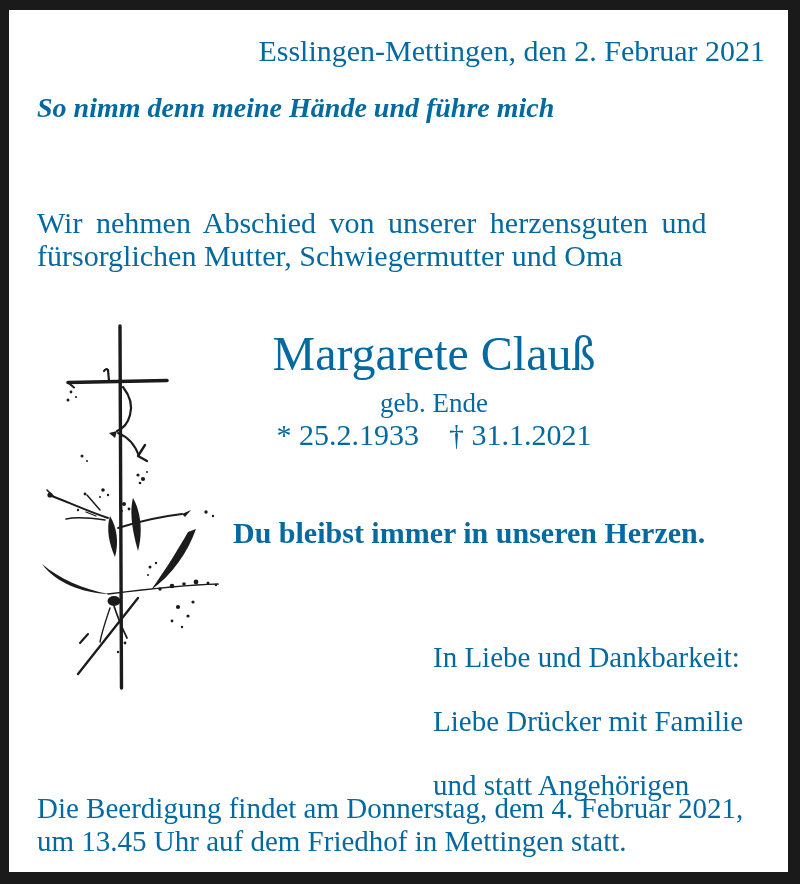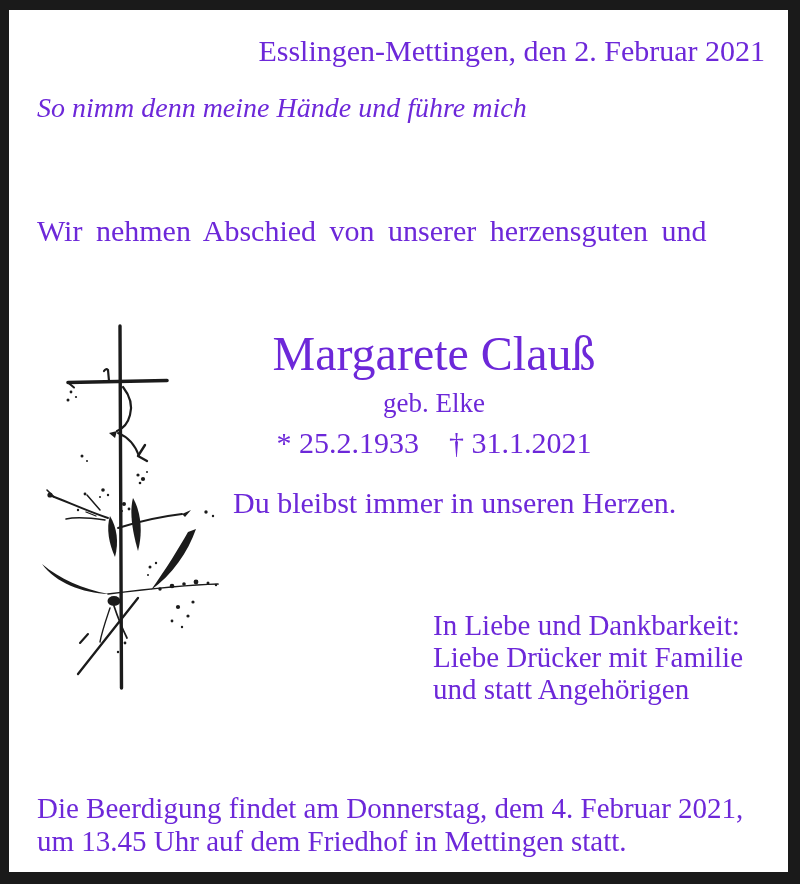--- a/index.html
+++ b/index.html
@@ -7,21 +7,21 @@
   body { width: 800px; height: 884px; font-family: "Liberation Serif", serif; }
 
   .notice {
     position: relative;
     width: 800px;
     height: 884px;
     background: #ffffff;
     border-style: solid;
     border-color: #1a1a1a;
     border-width: 10px 12px 12px 9px;
-    color: #6d28d9;
+    color: #0369a1;
     overflow: hidden;
   }
 
   .abs { position: absolute; }
 
   .dateline {
     top: 24px;
     left: 0;
     width: 100%;
     padding-right: 23px;
@@ -30,30 +30,30 @@
     white-space: nowrap;
   }
 
   .verse {
     top: 81px;
     left: 28px;
     font-style: italic;
     font-size: 28px;
     line-height: 34px;
   }
-  .verse .line { white-space: nowrap; }
+  .verse .line { white-space: nowrap; font-weight: bold; }
 
   .intro {
     top: 196px;
     left: 28px;
     font-size: 30px;
     line-height: 33px;
   }
   .intro .line { white-space: nowrap; }
-  .intro .line.justified { word-spacing: 6px; margin-top: 8px; }
+  .intro .line.justified { word-spacing: 6px; }
 
   .illustration {
     top: 310px;
     left: 21px;
     width: 200px;
     height: 380px;
   }
 
   .deceased {
     top: 318px;
@@ -66,41 +66,41 @@
     font-weight: normal;
     line-height: 52px;
     white-space: nowrap;
   }
   .maiden-name {
     margin-top: 8px;
     font-size: 27px;
     line-height: 30px;
   }
   .life-dates {
-    margin-top: 8px;
     font-size: 30px;
     line-height: 33px;
     white-space: nowrap;
   }
   .life-dates .death { margin-left: 30px; }
 
   .remembrance {
-    top: 476px;
+    top: 506px;
     left: 224px;
     font-size: 30px;
     white-space: nowrap;
+    font-weight: bold;
   }
 
   .mourners {
     top: 599px;
     left: 424px;
     font-size: 29px;
     line-height: 32px;
   }
-  .mourners .line { white-space: nowrap; }
+  .mourners .line { white-space: nowrap; margin-top: 32px; }
 
   .funeral {
     top: 782px;
     left: 28px;
     font-size: 29px;
     line-height: 33px;
   }
   .funeral .line { white-space: nowrap; }
 
   .sketch-stroke { stroke: #1b1b1b; fill: none; stroke-linecap: round; }
@@ -112,20 +112,21 @@
 <div class="notice">
 
   <div class="abs dateline">Esslingen-Mettingen, den 2. Februar 2021</div>
 
   <div class="abs verse">
     <div class="line">So nimm denn meine Hände und führe mich</div>
   </div>
 
   <div class="abs intro">
     <div class="line justified">Wir nehmen Abschied von unserer herzensguten und</div>
+    <div class="line">fürsorglichen Mutter, Schwiegermutter und Oma</div>
   </div>
 
   <svg class="abs illustration" viewBox="0 0 200 380" xmlns="http://www.w3.org/2000/svg">
 
     <line class="sketch-stroke" x1="90" y1="6" x2="91.5" y2="368" stroke-width="3.4"></line>
     <line class="sketch-stroke" x1="38" y1="62.5" x2="137" y2="60.5" stroke-width="3.6"></line>
     <path class="sketch-stroke" d="M38,62.5 l6,5" stroke-width="2"></path>
     <path class="sketch-stroke" d="M74,51 q2,-3 4,-1 l1,11" stroke-width="2.2"></path>
 
     <circle class="sketch-fill" cx="41" cy="72" r="1.4"></circle>
@@ -191,21 +192,21 @@
     <line class="sketch-stroke" x1="108" y1="278" x2="48" y2="354" stroke-width="2.3"></line>
     <line class="sketch-stroke" x1="50" y1="323" x2="58" y2="314" stroke-width="2.1"></line>
     <path class="sketch-stroke" d="M84,286 C88,298 92,308 97,318" stroke-width="1.7"></path>
     <path class="sketch-stroke" d="M80,288 C76,300 72,311 70,322" stroke-width="1.4"></path>
     <circle class="sketch-fill" cx="95" cy="323" r="1.4"></circle>
     <circle class="sketch-fill" cx="88" cy="332" r="1.2"></circle>
   </svg>
 
   <div class="abs deceased">
     <div class="deceased-name">Margarete Clauß</div>
-    <div class="maiden-name">geb. Elke</div>
+    <div class="maiden-name">geb. Ende</div>
     <div class="life-dates">
       <span class="birth">* 25.2.1933</span><span class="death">† 31.1.2021</span>
     </div>
   </div>
 
   <div class="abs remembrance">Du bleibst immer in unseren Herzen.</div>
 
   <div class="abs mourners">
     <div class="line">In Liebe und Dankbarkeit:</div>
     <div class="line">Liebe Drücker mit Familie</div>

